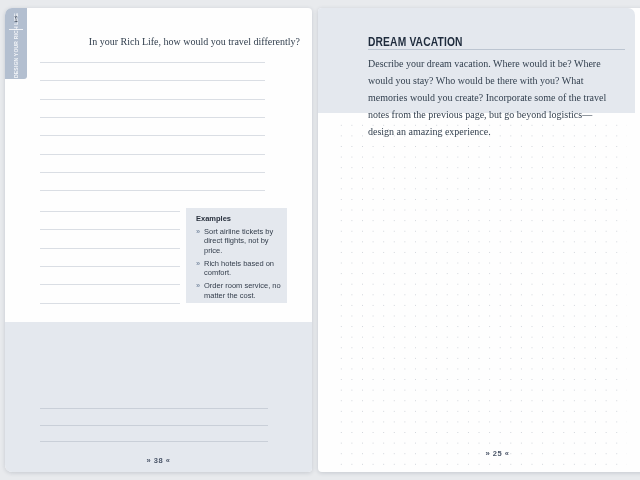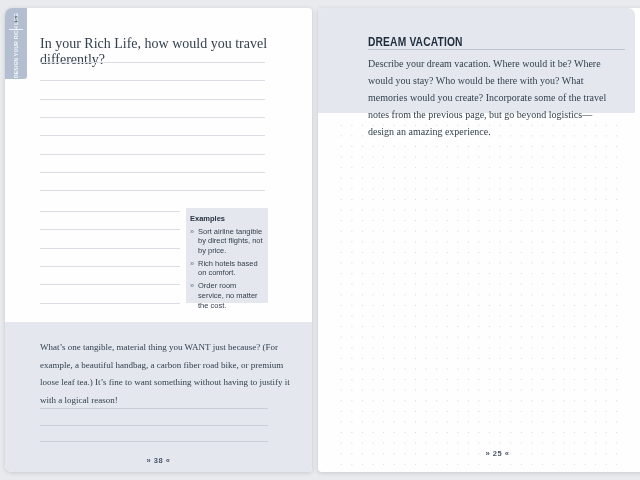--- a/index.html
+++ b/index.html
@@ -33,29 +33,29 @@
   }
   .tab-title{
     position:absolute;top:25px;left:0;width:22px;height:45px;
     writing-mode:vertical-rl;transform:rotate(180deg);
     font-size:5px;font-weight:bold;letter-spacing:0.2px;
     color:#f4f6f9;text-align:center;line-height:22px;
     white-space:nowrap;
   }
   .prompt-travel{
     position:absolute;left:35px;top:28px;width:260px;
-    font-size:14px;color:#33404f;
+    font-size:10px;color:#33404f;text-align:right;
   }
   .lines-full{position:absolute;left:35px;top:54px;width:225px;height:135px;}
   .lines-narrow{position:absolute;left:35px;top:203px;width:140px;height:96px;}
   .rule{position:absolute;left:0;width:100%;height:1px;background:#dadee4;}
   .block{background:#e4e8ee;}
   .examples-box{
-    position:absolute;left:181px;top:200px;width:82px;height:95px;
-    padding:6px 5px 0 4px;box-sizing:border-box;
+    position:absolute;left:181px;top:200px;width:101px;height:95px;
+    padding:6px 5px 0 10px;box-sizing:border-box;
   }
   .examples-heading{font-size:7.5px;font-weight:bold;color:#28303d;margin-bottom:2px;}
   .example-item{display:flex;margin-top:3.5px;}
   .example-bullet{width:8px;flex:0 0 8px;font-size:7.5px;line-height:9.6px;color:#8494a9;font-weight:bold;}
   .example-text{flex:1;font-size:7.5px;line-height:9.6px;color:#333d4b;}
   .bottom-block{
     position:absolute;left:0;top:314px;width:307px;height:150px;
     border-radius:0 0 4px 7px;
   }
   .prompt-want{
@@ -130,34 +130,33 @@
         <div class="rule" style="top: 54.9px;"></div>
         <div class="rule" style="top: 73.2px;"></div>
         <div class="rule" style="top: 91.5px;"></div>
       </div>
 
     <div class="examples-box block">
       <div class="examples-heading">Examples</div>
 
       <div class="example-item">
         <span class="example-bullet">»</span>
-        <span class="example-text">Sort airline tangible by direct flights, not by price.</span>
+        <span class="example-text">Sort airline tickets by direct flights, not by price.</span>
       </div>
       <div class="example-item">
         <span class="example-bullet">»</span>
         <span class="example-text">Rich hotels based on comfort.</span>
       </div>
       <div class="example-item">
         <span class="example-bullet">»</span>
         <span class="example-text">Order room service, no matter the cost.</span>
       </div>
     </div>
 
     <div class="bottom-block block">
-      <div class="prompt-want serif">What’s one tangible, material thing you WANT just because? (For example, a beautiful handbag, a carbon fiber road bike, or premium loose leaf tea.) It’s fine to want something without having to justify it with a logical reason!</div>
       <div class="lines-bottom">
           <div class="rule" style="top: 0px;"></div>
           <div class="rule" style="top: 16.5px;"></div>
           <div class="rule" style="top: 33px;"></div>
         </div>
     </div>
 
     <div class="page-num page-num-left">» 38 «</div>
   </div>
 

